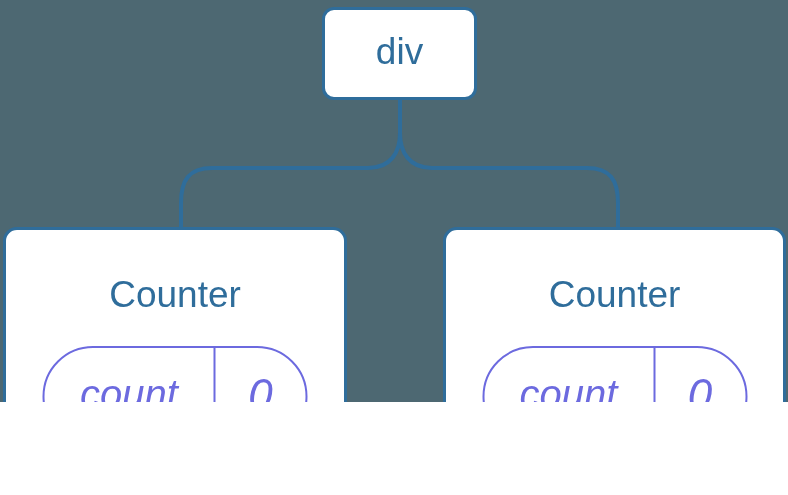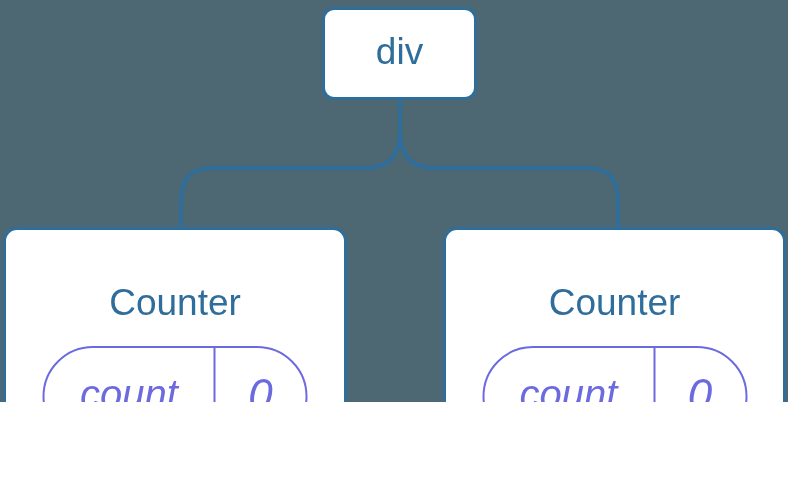--- a/index.html
+++ b/index.html
@@ -51,21 +51,21 @@
     top: 227px;
     height: 263px;
     background: var(--node-bg);
     border: 3.5px solid var(--node-blue);
     border-radius: 14px;
   }
   .card.left  { left: 3px;   width: 344px; }
   .card.right { left: 443px; width: 343px; }
   .card-title {
     position: absolute;
-    top: 52px; left: 0; right: 0;
+    top: 44px; left: 0; right: 0;
     text-align: center;
     color: var(--node-blue);
     font-size: 37px;
     font-weight: 500;
     line-height: 42px;
   }
   .state-pill {
     position: absolute;
     top: 116px; left: 50%;
     transform: translateX(-50%);

